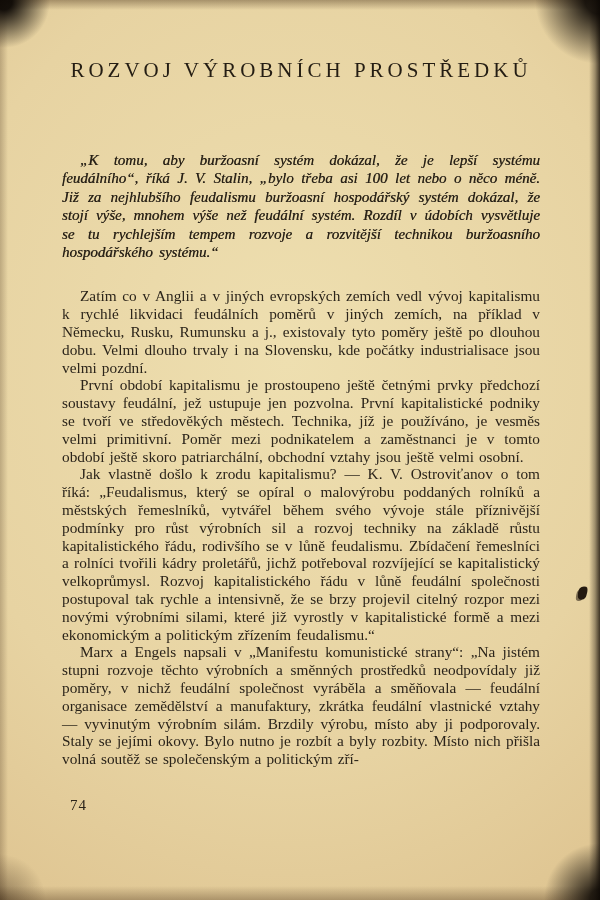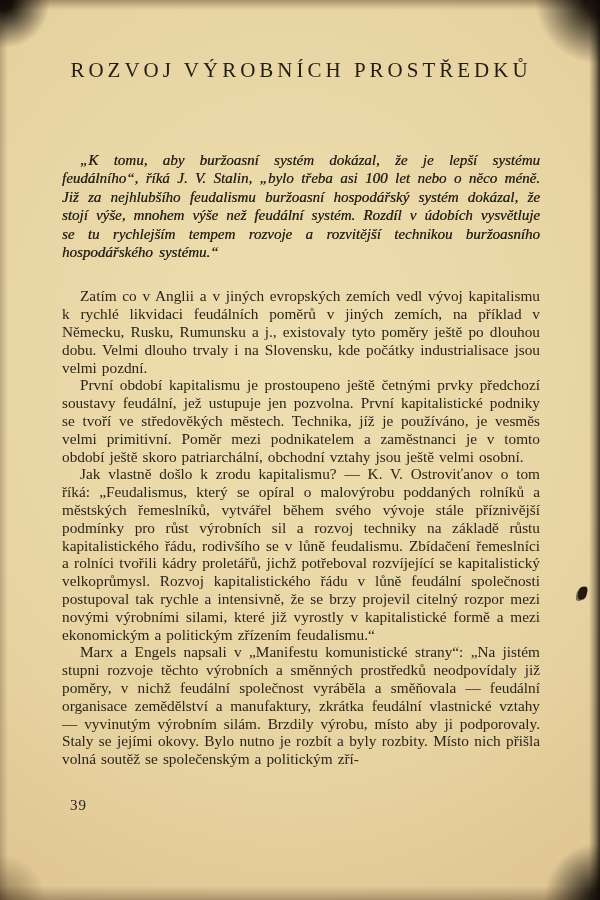--- a/index.html
+++ b/index.html
@@ -98,16 +98,16 @@
 
     <div class="bodytext">
       <p>Zatím co v Anglii a v jiných evropských zemích vedl vývoj kapitalismu k rychlé likvidaci feudálních poměrů v jiných zemích, na příklad v Německu, Rusku, Rumunsku a j., existovaly tyto poměry ještě po dlouhou dobu. Velmi dlouho trvaly i na Slovensku, kde počátky industrialisace jsou velmi pozdní.</p>
       <p>První období kapitalismu je prostoupeno ještě četnými prvky předchozí soustavy feudální, jež ustupuje jen pozvolna. První kapitalistické podniky se tvoří ve středověkých městech. Technika, jíž je používáno, je vesměs velmi primitivní. Poměr mezi podnikatelem a zaměstnanci je v tomto období ještě skoro patriarchální, obchodní vztahy jsou ještě velmi osobní.</p>
       <p>Jak vlastně došlo k zrodu kapitalismu? — K. V. Ostroviťanov o tom říká: „Feudalismus, který se opíral o malovýrobu poddaných rolníků a městských řemeslníků, vytvářel během svého vývoje stále příznivější podmínky pro růst výrobních sil a rozvoj techniky na základě růstu kapitalistického řádu, rodivšího se v lůně feudalismu. Zbídačení řemeslníci a rolníci tvořili kádry proletářů, jichž potřeboval rozvíjející se kapitalistický velkoprůmysl. Rozvoj kapitalistického řádu v lůně feudální společnosti postupoval tak rychle a intensivně, že se brzy projevil citelný rozpor mezi novými výrobními silami, které již vyrostly v kapitalistické formě a mezi ekonomickým a politickým zřízením feudalismu.“</p>
       <p>Marx a Engels napsali v „Manifestu komunistické strany“: „Na jistém stupni rozvoje těchto výrobních a směnných prostředků neodpovídaly již poměry, v nichž feudální společnost vyráběla a směňovala — feudální organisace zemědělství a manufaktury, zkrátka feudální vlastnické vztahy — vyvinutým výrobním silám. Brzdily výrobu, místo aby ji podporovaly. Staly se jejími okovy. Bylo nutno je rozbít a byly rozbity. Místo nich přišla volná soutěž se společenským a politickým zří-</p>
     </div>
 
   </div>
 
-  <div class="page-number">39</div>
+  <div class="page-number">74</div>
 
   <div class="ink-mark"></div>
 </div>
 
 </body></html>

